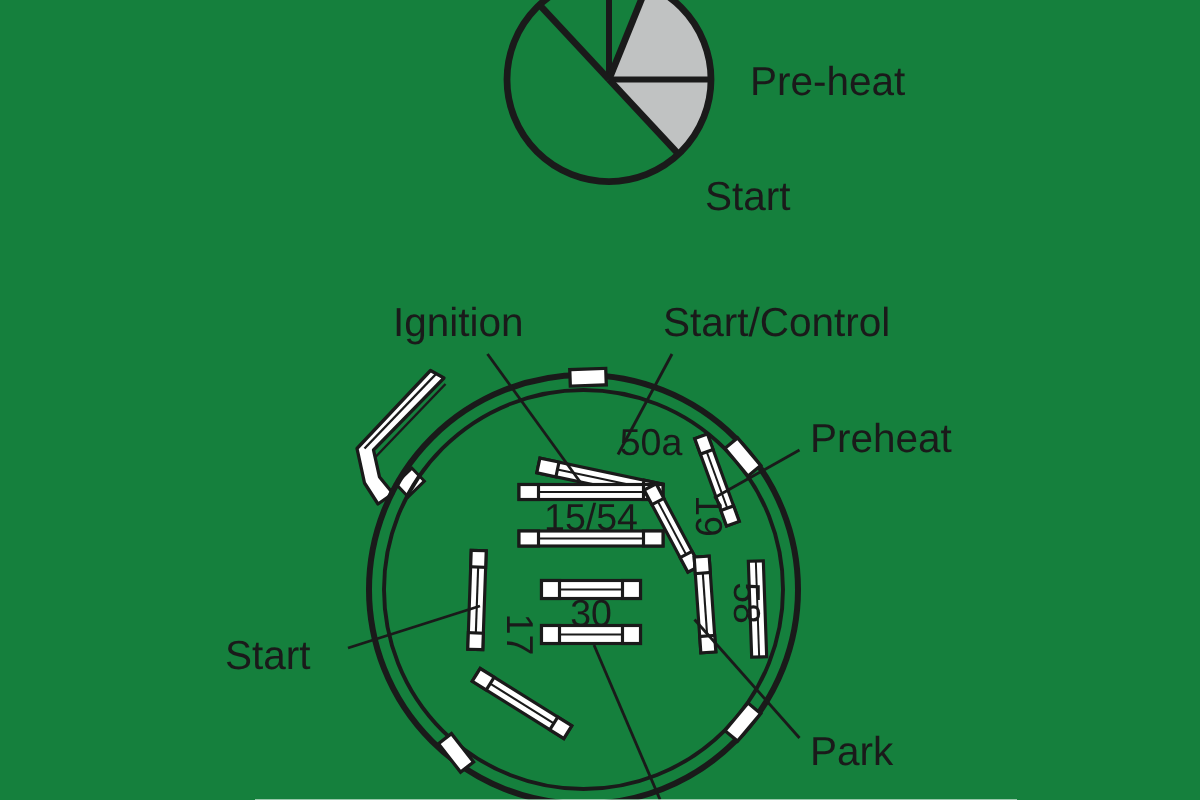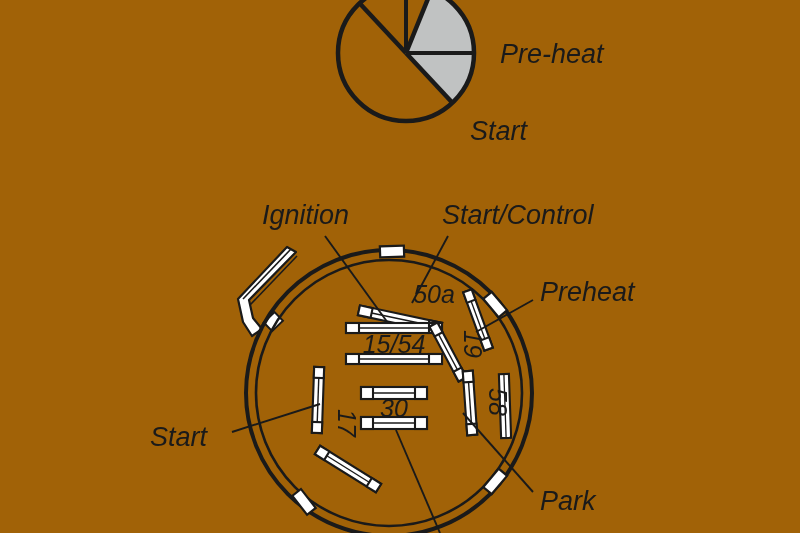--- a/index.html
+++ b/index.html
@@ -11,22 +11,21 @@
     width: 800px;
     height: 533px;
     overflow: hidden;
     font-family: "Liberation Sans", sans-serif;
     color: #1a1a1a;
   }
   #figure-root {
     position: relative;
     width: 800px;
     height: 533px;
-    background: #a16207;
-    font-style: italic;
+    background: #15803d;
   }
   svg.fig-layer {
     position: absolute;
     top: 0;
     left: 0;
     width: 800px;
     height: 533px;
     display: block;
   }
   

